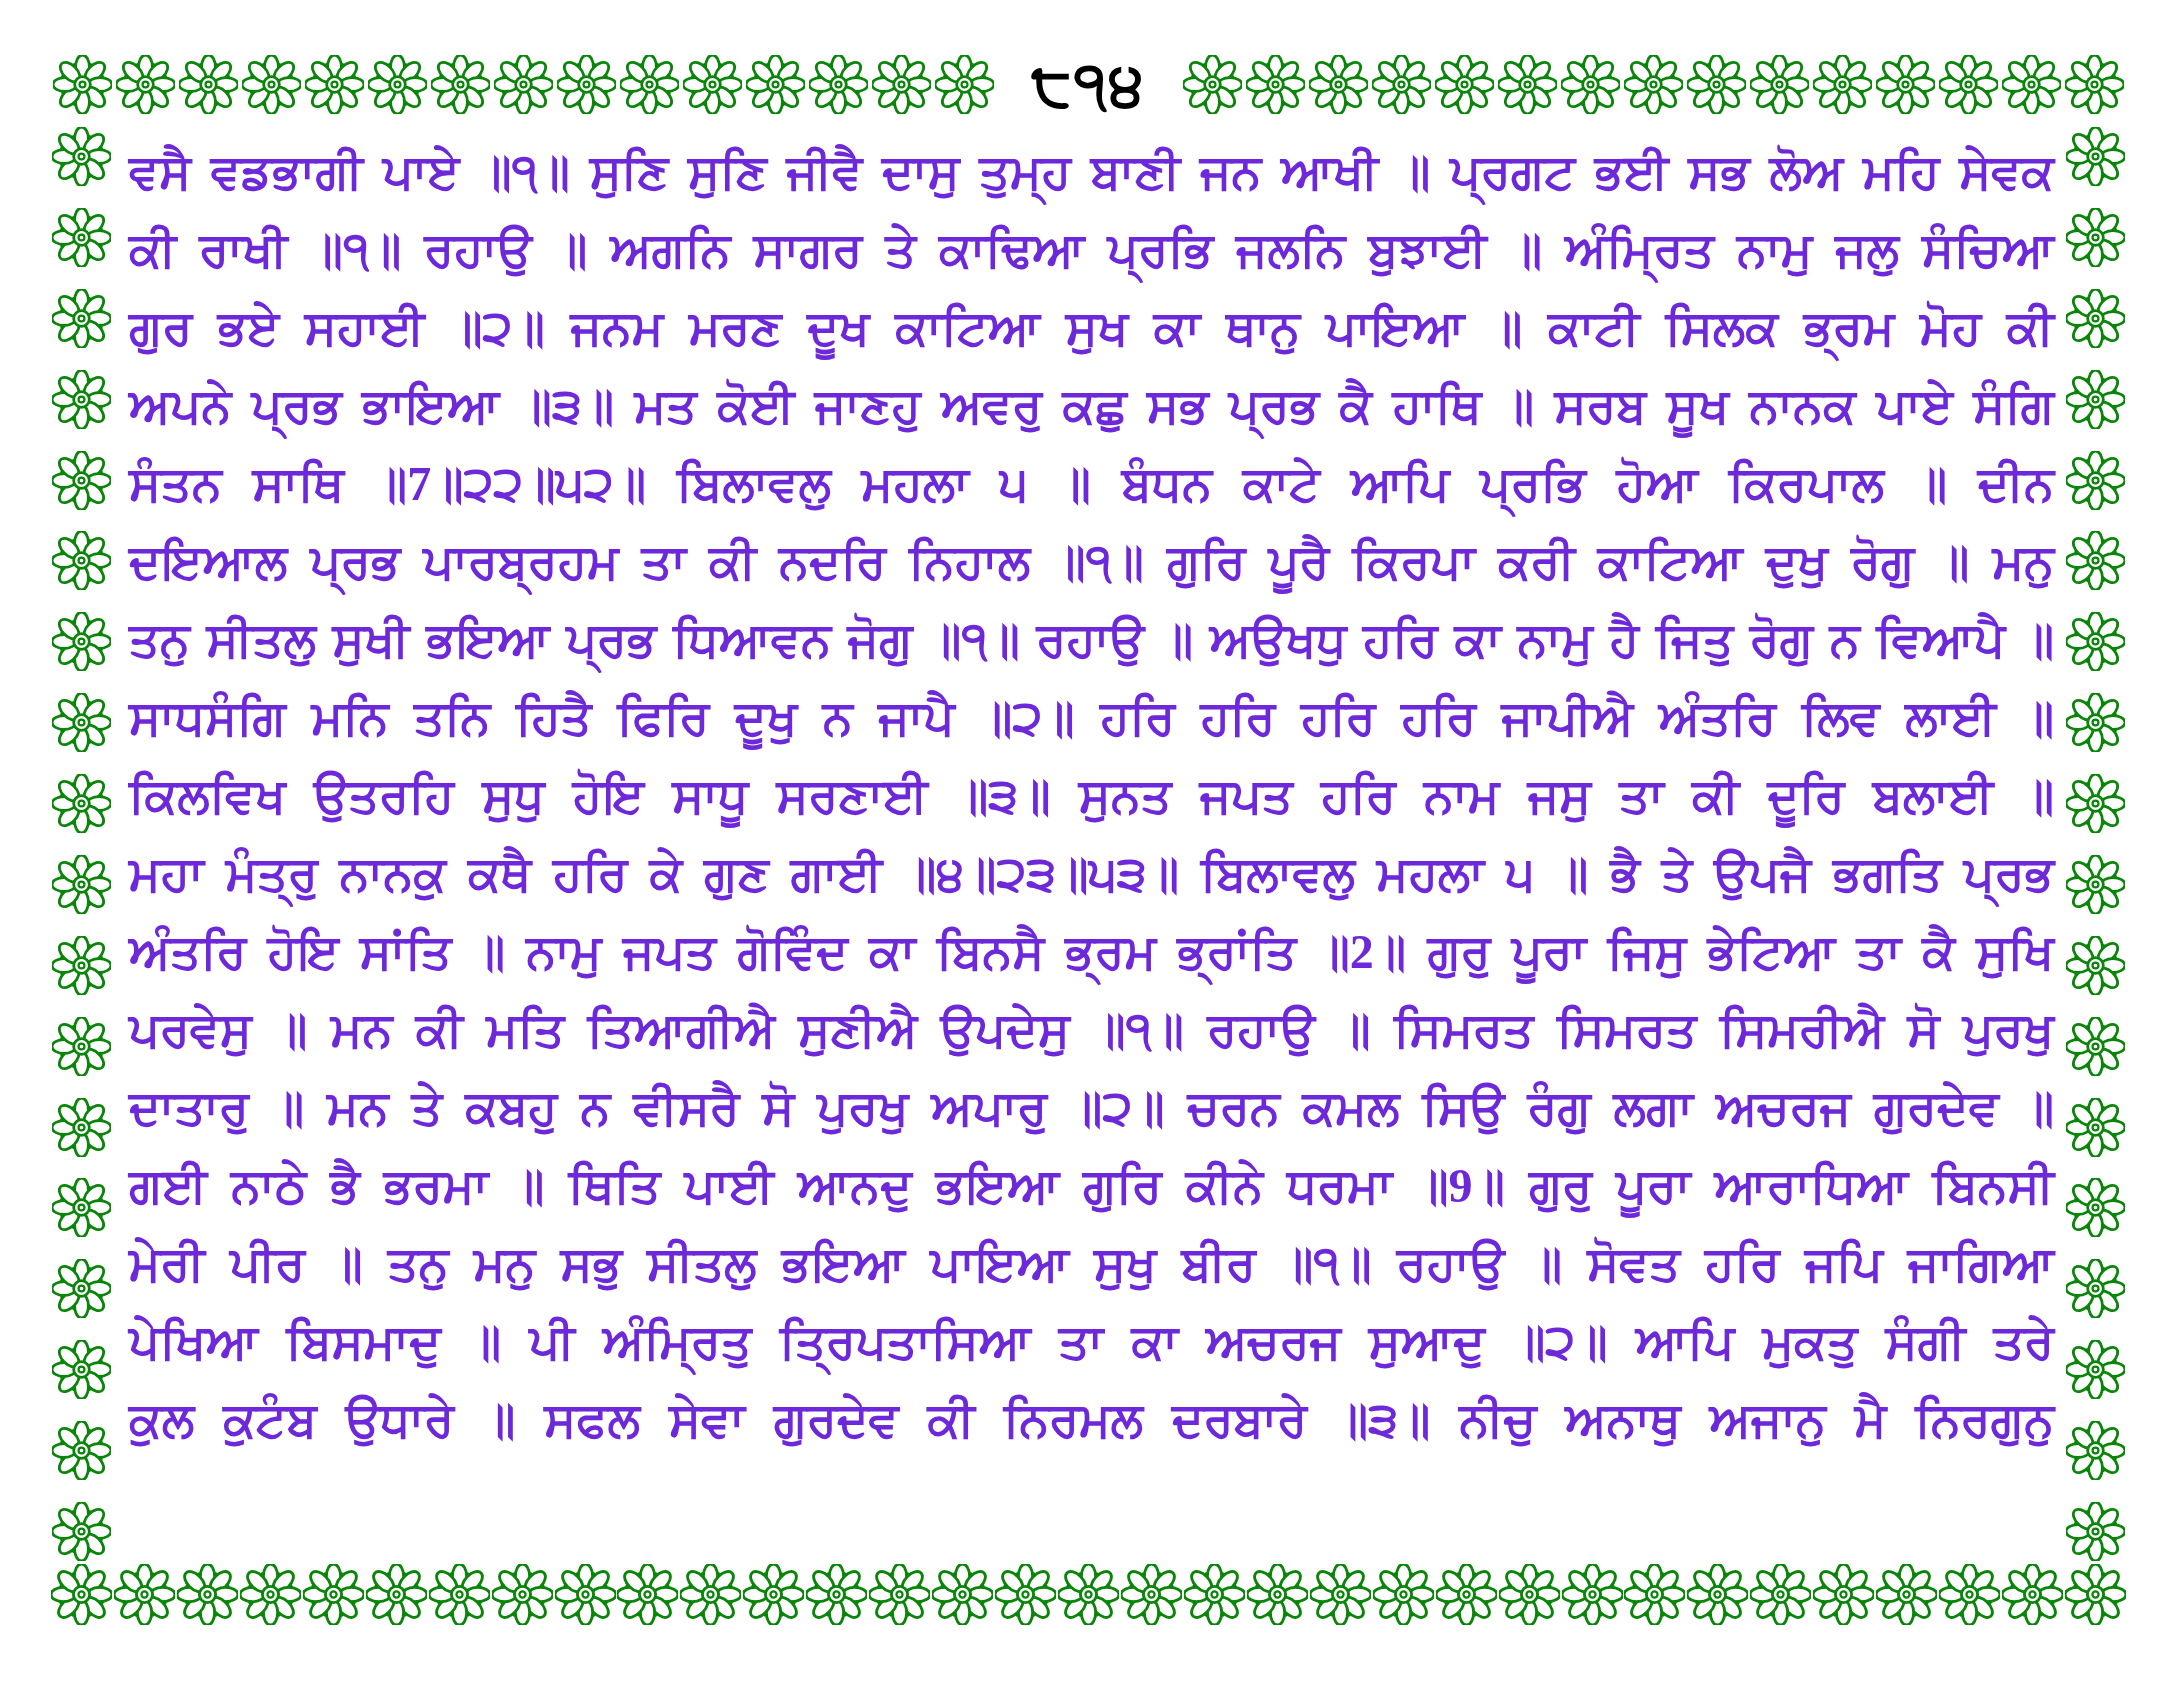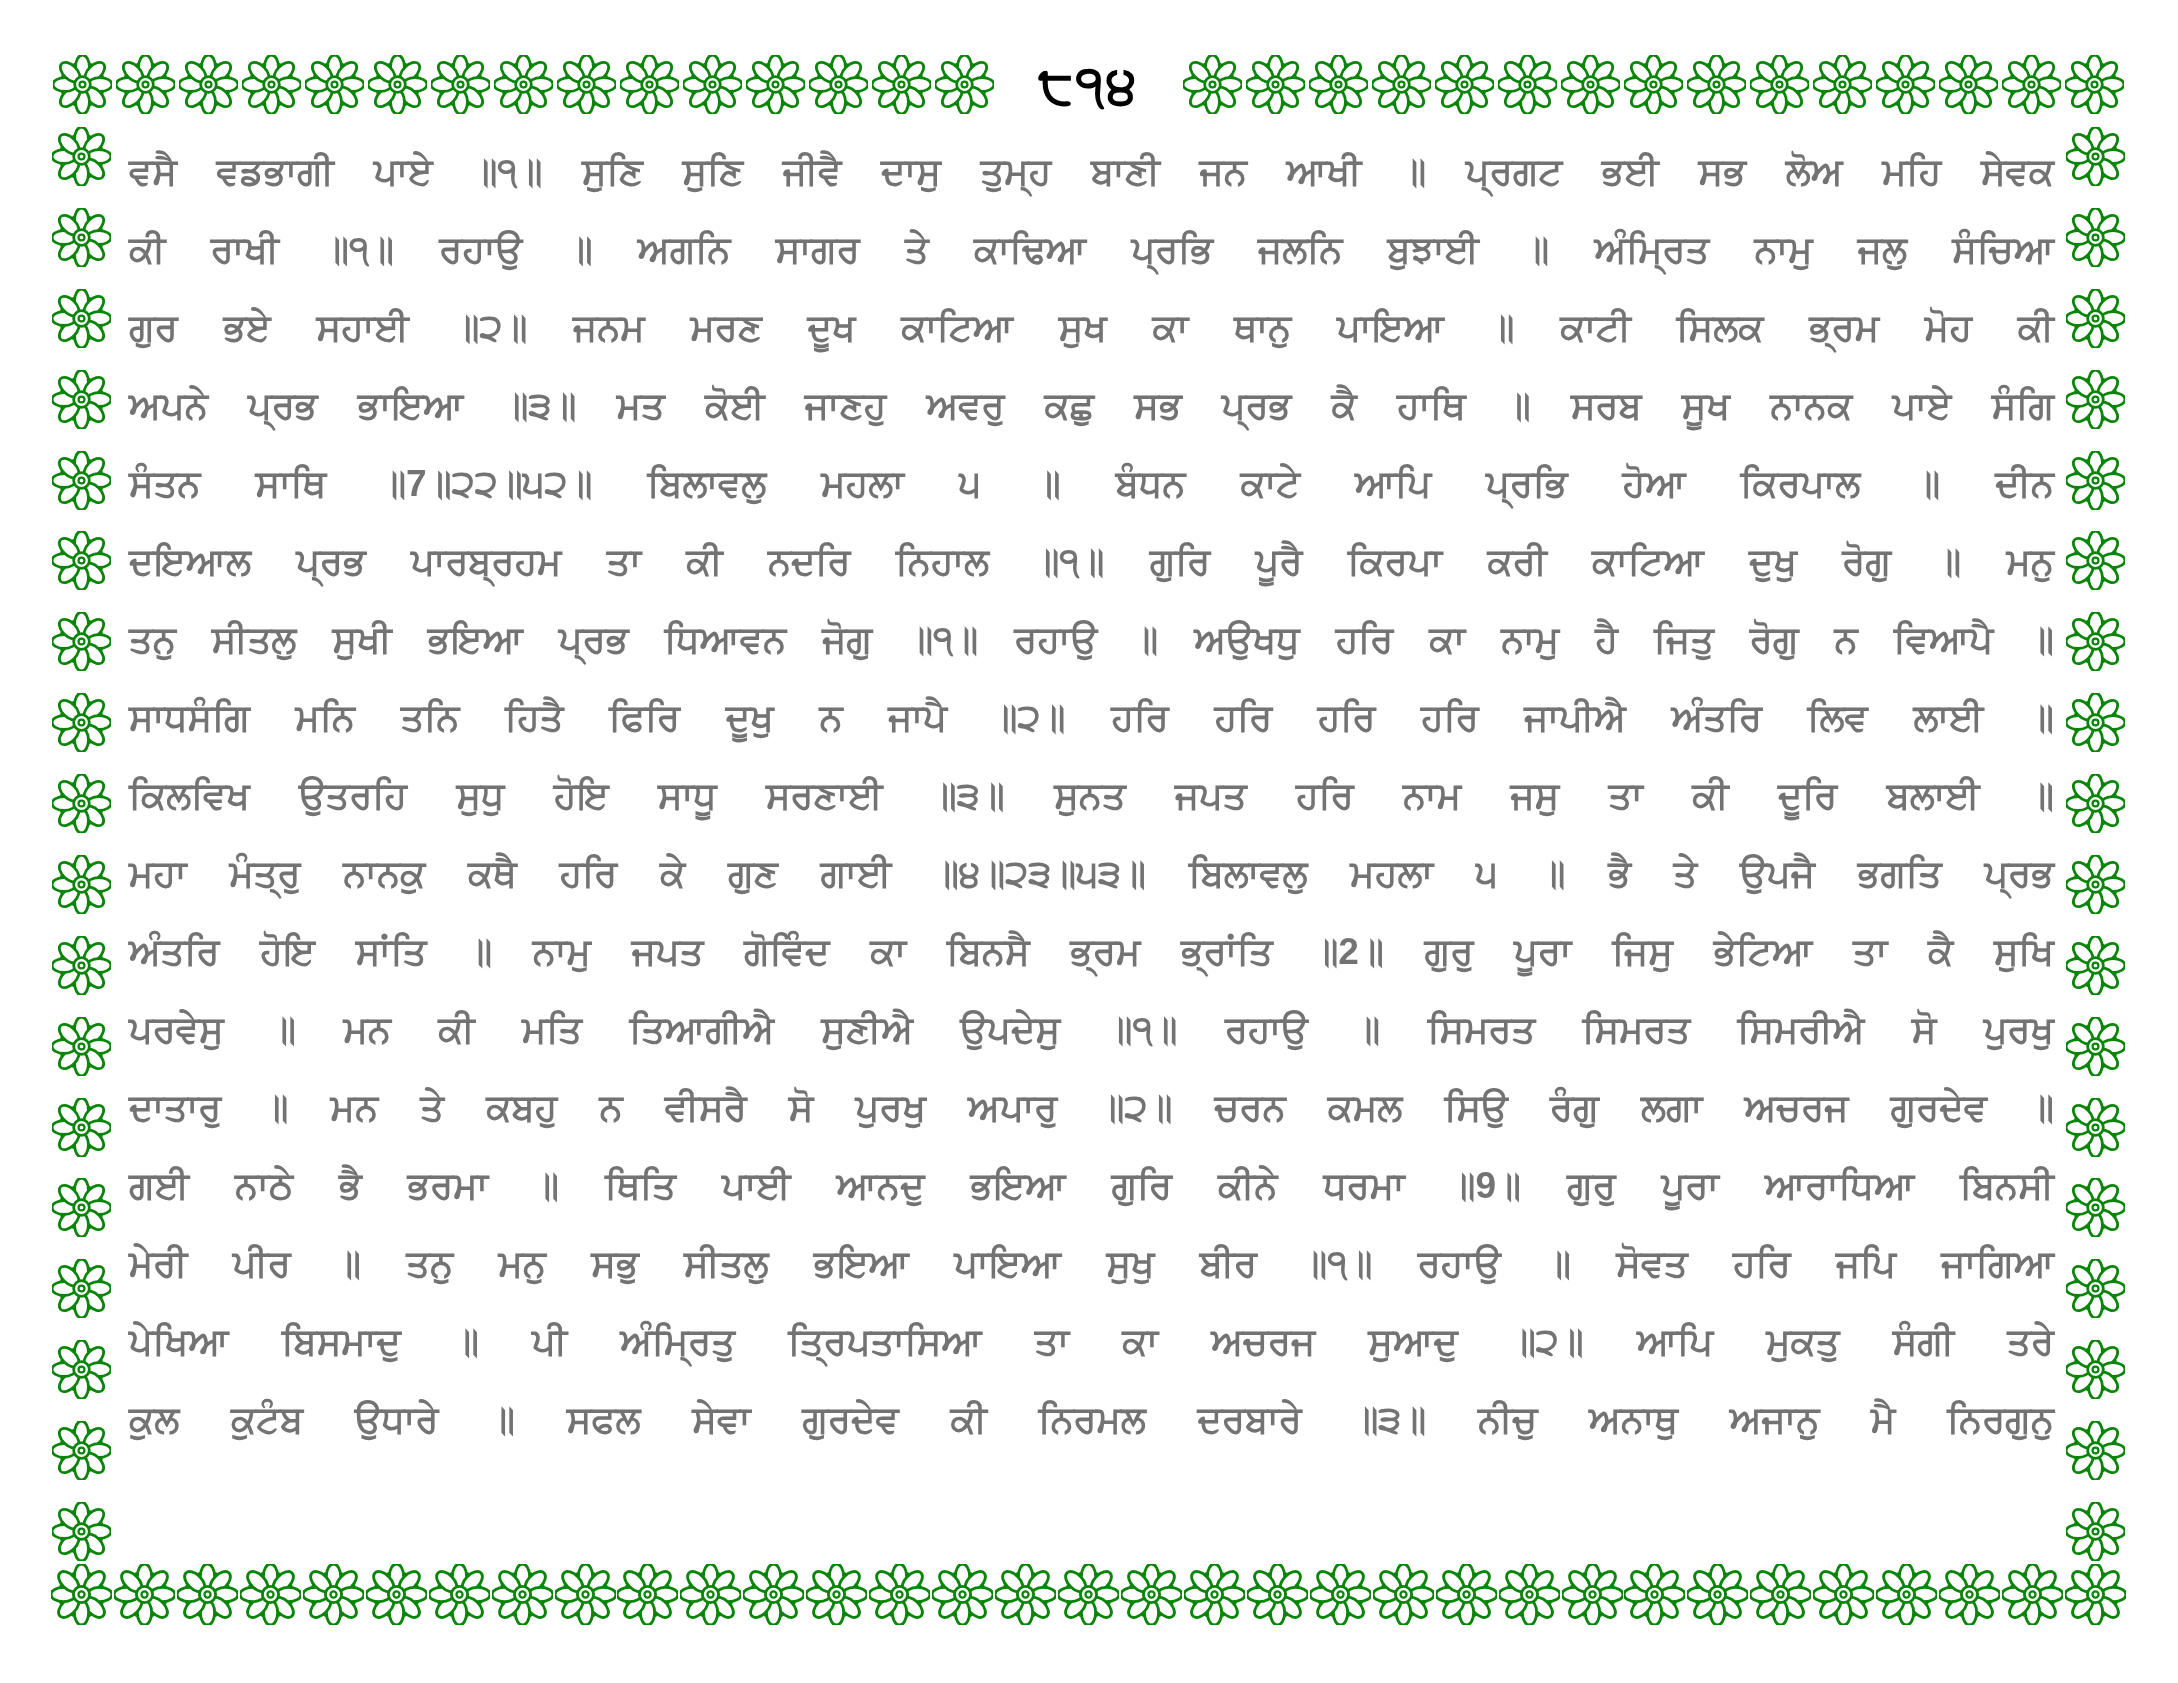--- a/index.html
+++ b/index.html
@@ -8,40 +8,40 @@
     font-family:"Liberation Sans","DejaVu Sans",sans-serif;overflow:hidden;
   }
   .page{position:absolute;inset:0;}
   .flower{width:59px;height:59px;flex:0 0 auto;display:block;}
   .border-top{
     position:absolute;left:53px;top:50px;width:2071px;height:69px;
     display:flex;justify-content:space-between;align-items:center;
   }
   .strip-row{display:flex;gap:4px;align-items:center;}
   .page-number{
-    font-size:53px;font-weight:bold;color:#000;line-height:69px;
+    font-size:61px;font-weight:bold;color:#000;line-height:69px;
     margin:0 26px;letter-spacing:2px;
   }
   .border-left,.border-right{
     position:absolute;top:127px;height:1434px;width:61px;
     display:flex;flex-direction:column;justify-content:space-between;align-items:center;
   }
   .border-left{left:51px;}
   .border-right{left:2065px;}
   .border-bottom{
     position:absolute;left:51px;top:1562px;width:2075px;height:65px;
     display:flex;justify-content:space-between;align-items:center;
   }
   .border-bottom .flower{width:61px;height:61px;}
   .text-block{position:absolute;left:129px;top:133px;width:1925px;}
   .text-line{
-    font-size:37px;font-weight:bold;color:#737373;
+    font-size:48px;font-weight:bold;color:#6d28d9;
     height:78px;line-height:78px;
     text-align:justify;text-align-last:justify;
-    white-space:normal;overflow:visible;
+    white-space:normal;overflow:visible;font-family:Liberation Serif, serif;
   }
 </style>
 </head>
 <body>
 
 <svg width="0" height="0" style="position:absolute" aria-hidden="true">
   <defs>
     <g id="flower-sym">
       <g id="accents">
           <ellipse cx="32" cy="17" rx="5" ry="10" fill="#0a850a" transform="rotate(22.5 32 32)"></ellipse>

